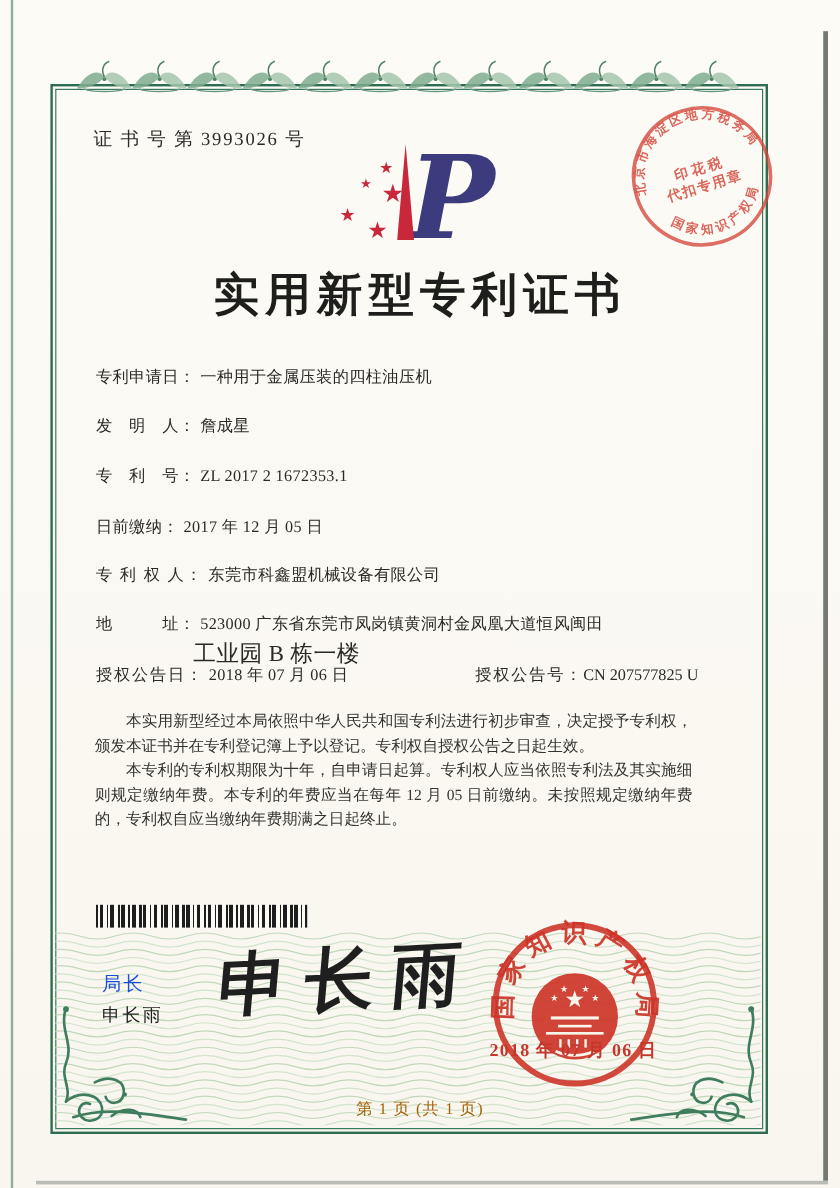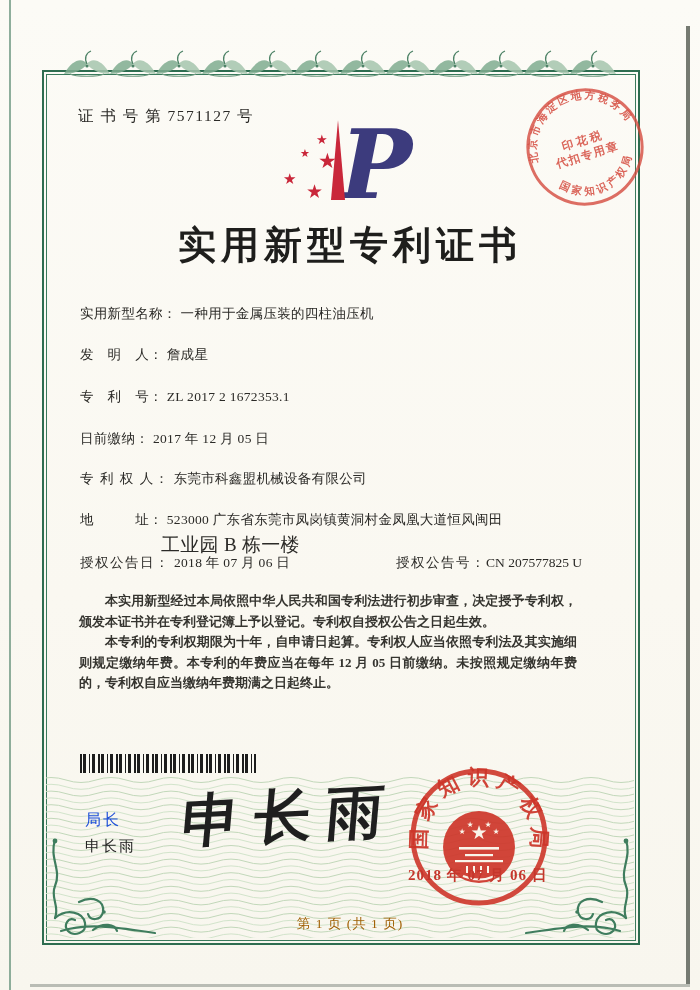--- a/index.html
+++ b/index.html
@@ -27,21 +27,21 @@
   .cert-no{position:absolute;left:78px;top:106px;font-size:15.5px;letter-spacing:1.5px;}
   .logo{position:absolute;left:278px;top:110px;width:140px;height:98px;}
   .title{position:absolute;left:0;right:0;top:220px;text-align:center;font-size:38px;font-weight:bold;letter-spacing:5px;color:#1e1e1c;}
 
   .row{position:absolute;left:80px;font-size:13.5px;white-space:nowrap;letter-spacing:.3px;}
   .row .val{margin-left:4px;}
   .ls1{letter-spacing:1.5px;}
   .addr-line2{position:absolute;left:161px;top:532px;font-size:19px;letter-spacing:.3px;}
   .grant-no{position:absolute;left:396px;top:554px;font-size:13.5px;white-space:nowrap;}
 
-  .paras{position:absolute;left:79px;top:591px;width:498px;font-size:13px;line-height:20.6px;text-align:justify;color:#35342f;font-weight:bold;}
+  .paras{position:absolute;left:79px;top:591px;width:498px;font-size:13px;line-height:20.6px;text-align:justify;color:#35342f;}
   .paras p{margin:0;text-indent:2em;}
 
   .barcode{position:absolute;left:80px;top:754px;width:176px;height:19px;
     background:repeating-linear-gradient(90deg,
       #1d1d1d 0 2px,#fbfaf4 2px 3px,#1d1d1d 3px 6px,#fbfaf4 6px 9px,
       #1d1d1d 9px 10px,#fbfaf4 10px 12px,#1d1d1d 12px 15px,#fbfaf4 15px 18px);}
 
   .signer-role{position:absolute;left:85px;top:810px;font-size:16px;letter-spacing:2px;color:#1d4ed8;text-align:right;}
   .signer-name{position:absolute;left:85px;top:837px;font-size:15px;letter-spacing:2px;color:#222;}
   .signature{position:absolute;left:182px;top:778px;font-size:58px;font-weight:700;color:#1f1f1f;
@@ -135,36 +135,36 @@
     <path d="M8 2 C 2 20 15 32 8 48 C 3 60 13 68 8 80"></path>
     <path d="M8 80 C 20 70 36 74 38 85 C 40 95 27 99 21 93 C 16 87 21 79 28 82"></path>
     <path d="M14 93 C 42 84 74 90 108 95"></path>
     <path d="M32 64 C 46 57 58 63 56 74 C 54 83 43 83 41 76"></path>
     <path d="M46 92 C 56 84 68 86 70 93"></path>
   </g>
   <circle cx="8" cy="3" r="2.4" fill="#3f7d5e"></circle>
   <circle cx="57" cy="74" r="1.8" fill="#3f7d5e"></circle>
 </svg>
 
-<div class="cert-no">证 书 号 第 7571127 号</div>
+<div class="cert-no">证 书 号 第 3993026 号</div>
 
 <svg class="logo" viewBox="0 0 140 98" xmlns="http://www.w3.org/2000/svg">
   <text x="62" y="88" font-size="96" font-style="italic" font-weight="bold" font-family="DejaVu Serif, Liberation Serif, serif" fill="#3c3b7d">P</text>
   <polygon points="60,10 53,90 67,90" fill="#c9273a"></polygon>
   <text x="38" y="34" font-size="13" fill="#c9273a">★</text>
   <text x="22" y="47" font-size="11" fill="#c9273a">★</text>
   <text x="40" y="58" font-size="21" fill="#c9273a">★</text>
   <text x="5" y="74" font-size="15" fill="#c9273a">★</text>
   <text x="28" y="88" font-size="19" fill="#c9273a">★</text>
 </svg>
 
 <div class="title">实用新型专利证书</div>
 
 <div class="row" style="top:305px">
-  <span>实用新型名称：</span><span class="val">一种用于金属压装的四柱油压机</span>
+  <span>专利申请日：</span><span class="val">一种用于金属压装的四柱油压机</span>
 </div>
 <div class="row" style="top:346px">
   <span>发　明　人：</span><span class="val">詹成星</span>
 </div>
 <div class="row" style="top:388px">
   <span>专　利　号：</span><span class="val">ZL 2017 2 1672353.1</span>
 </div>
 <div class="row" style="top:430px">
   <span>日前缴纳：</span><span class="val">2017 年 12 月 05 日</span>
 </div>

